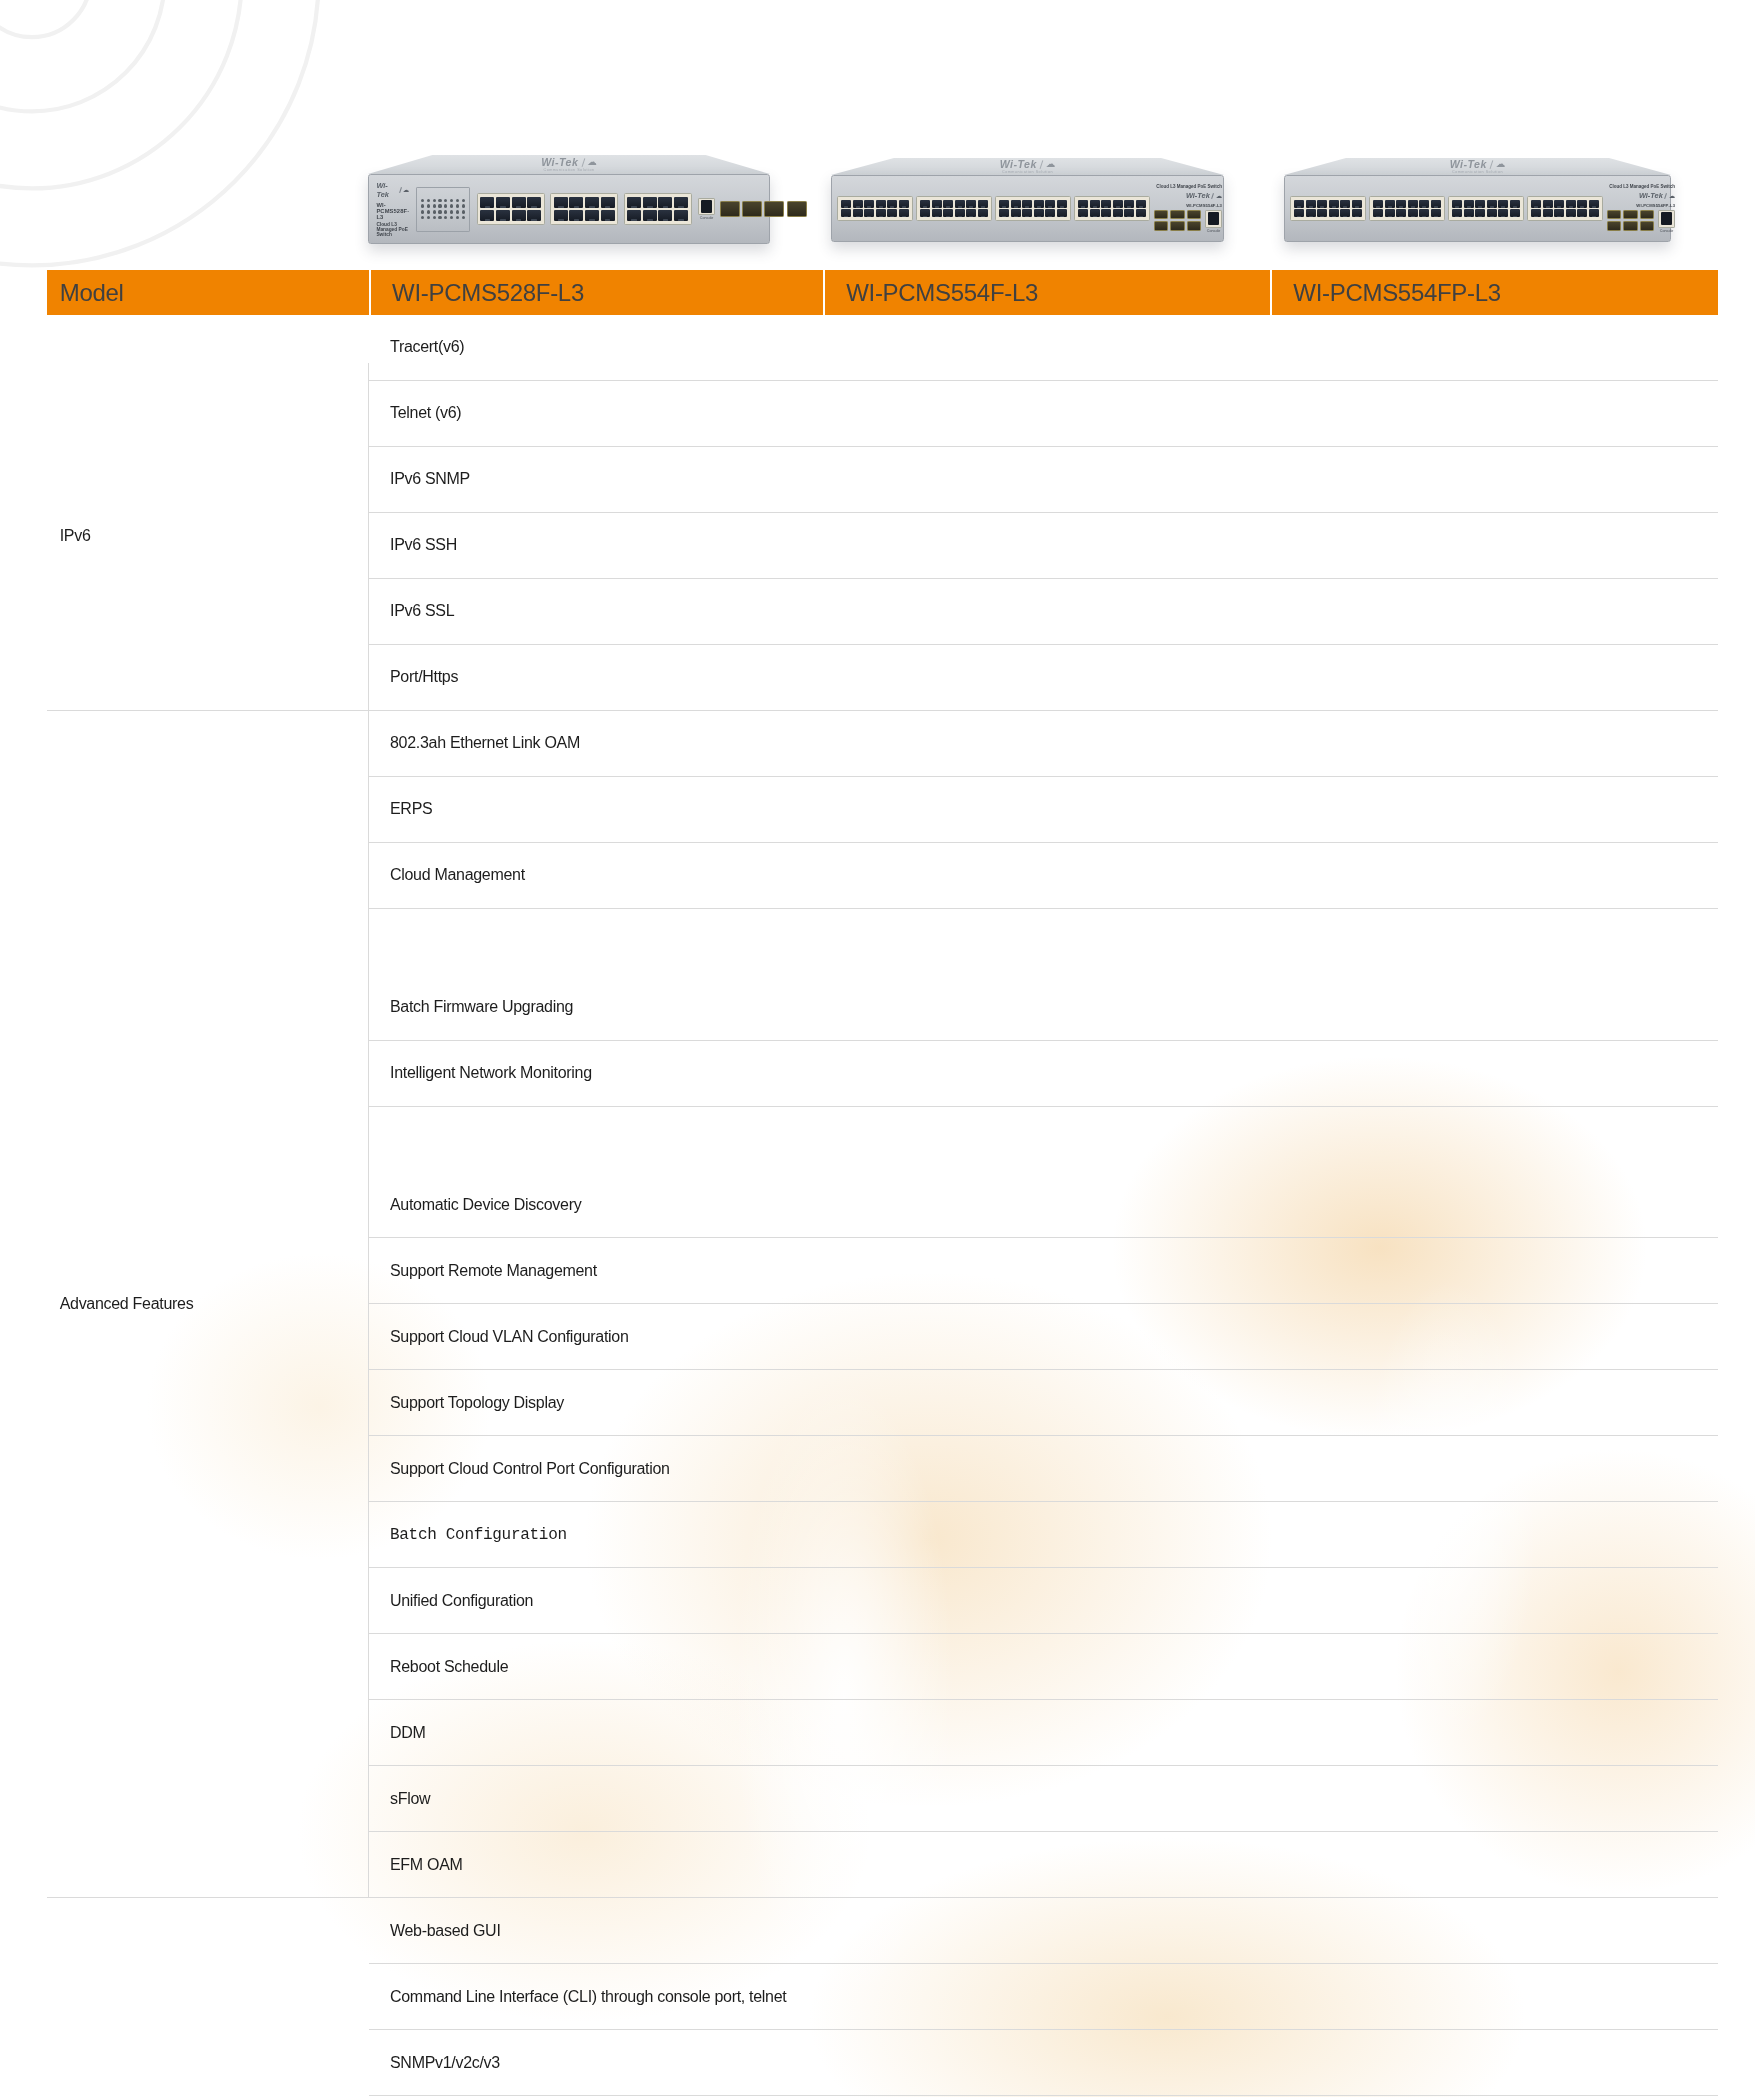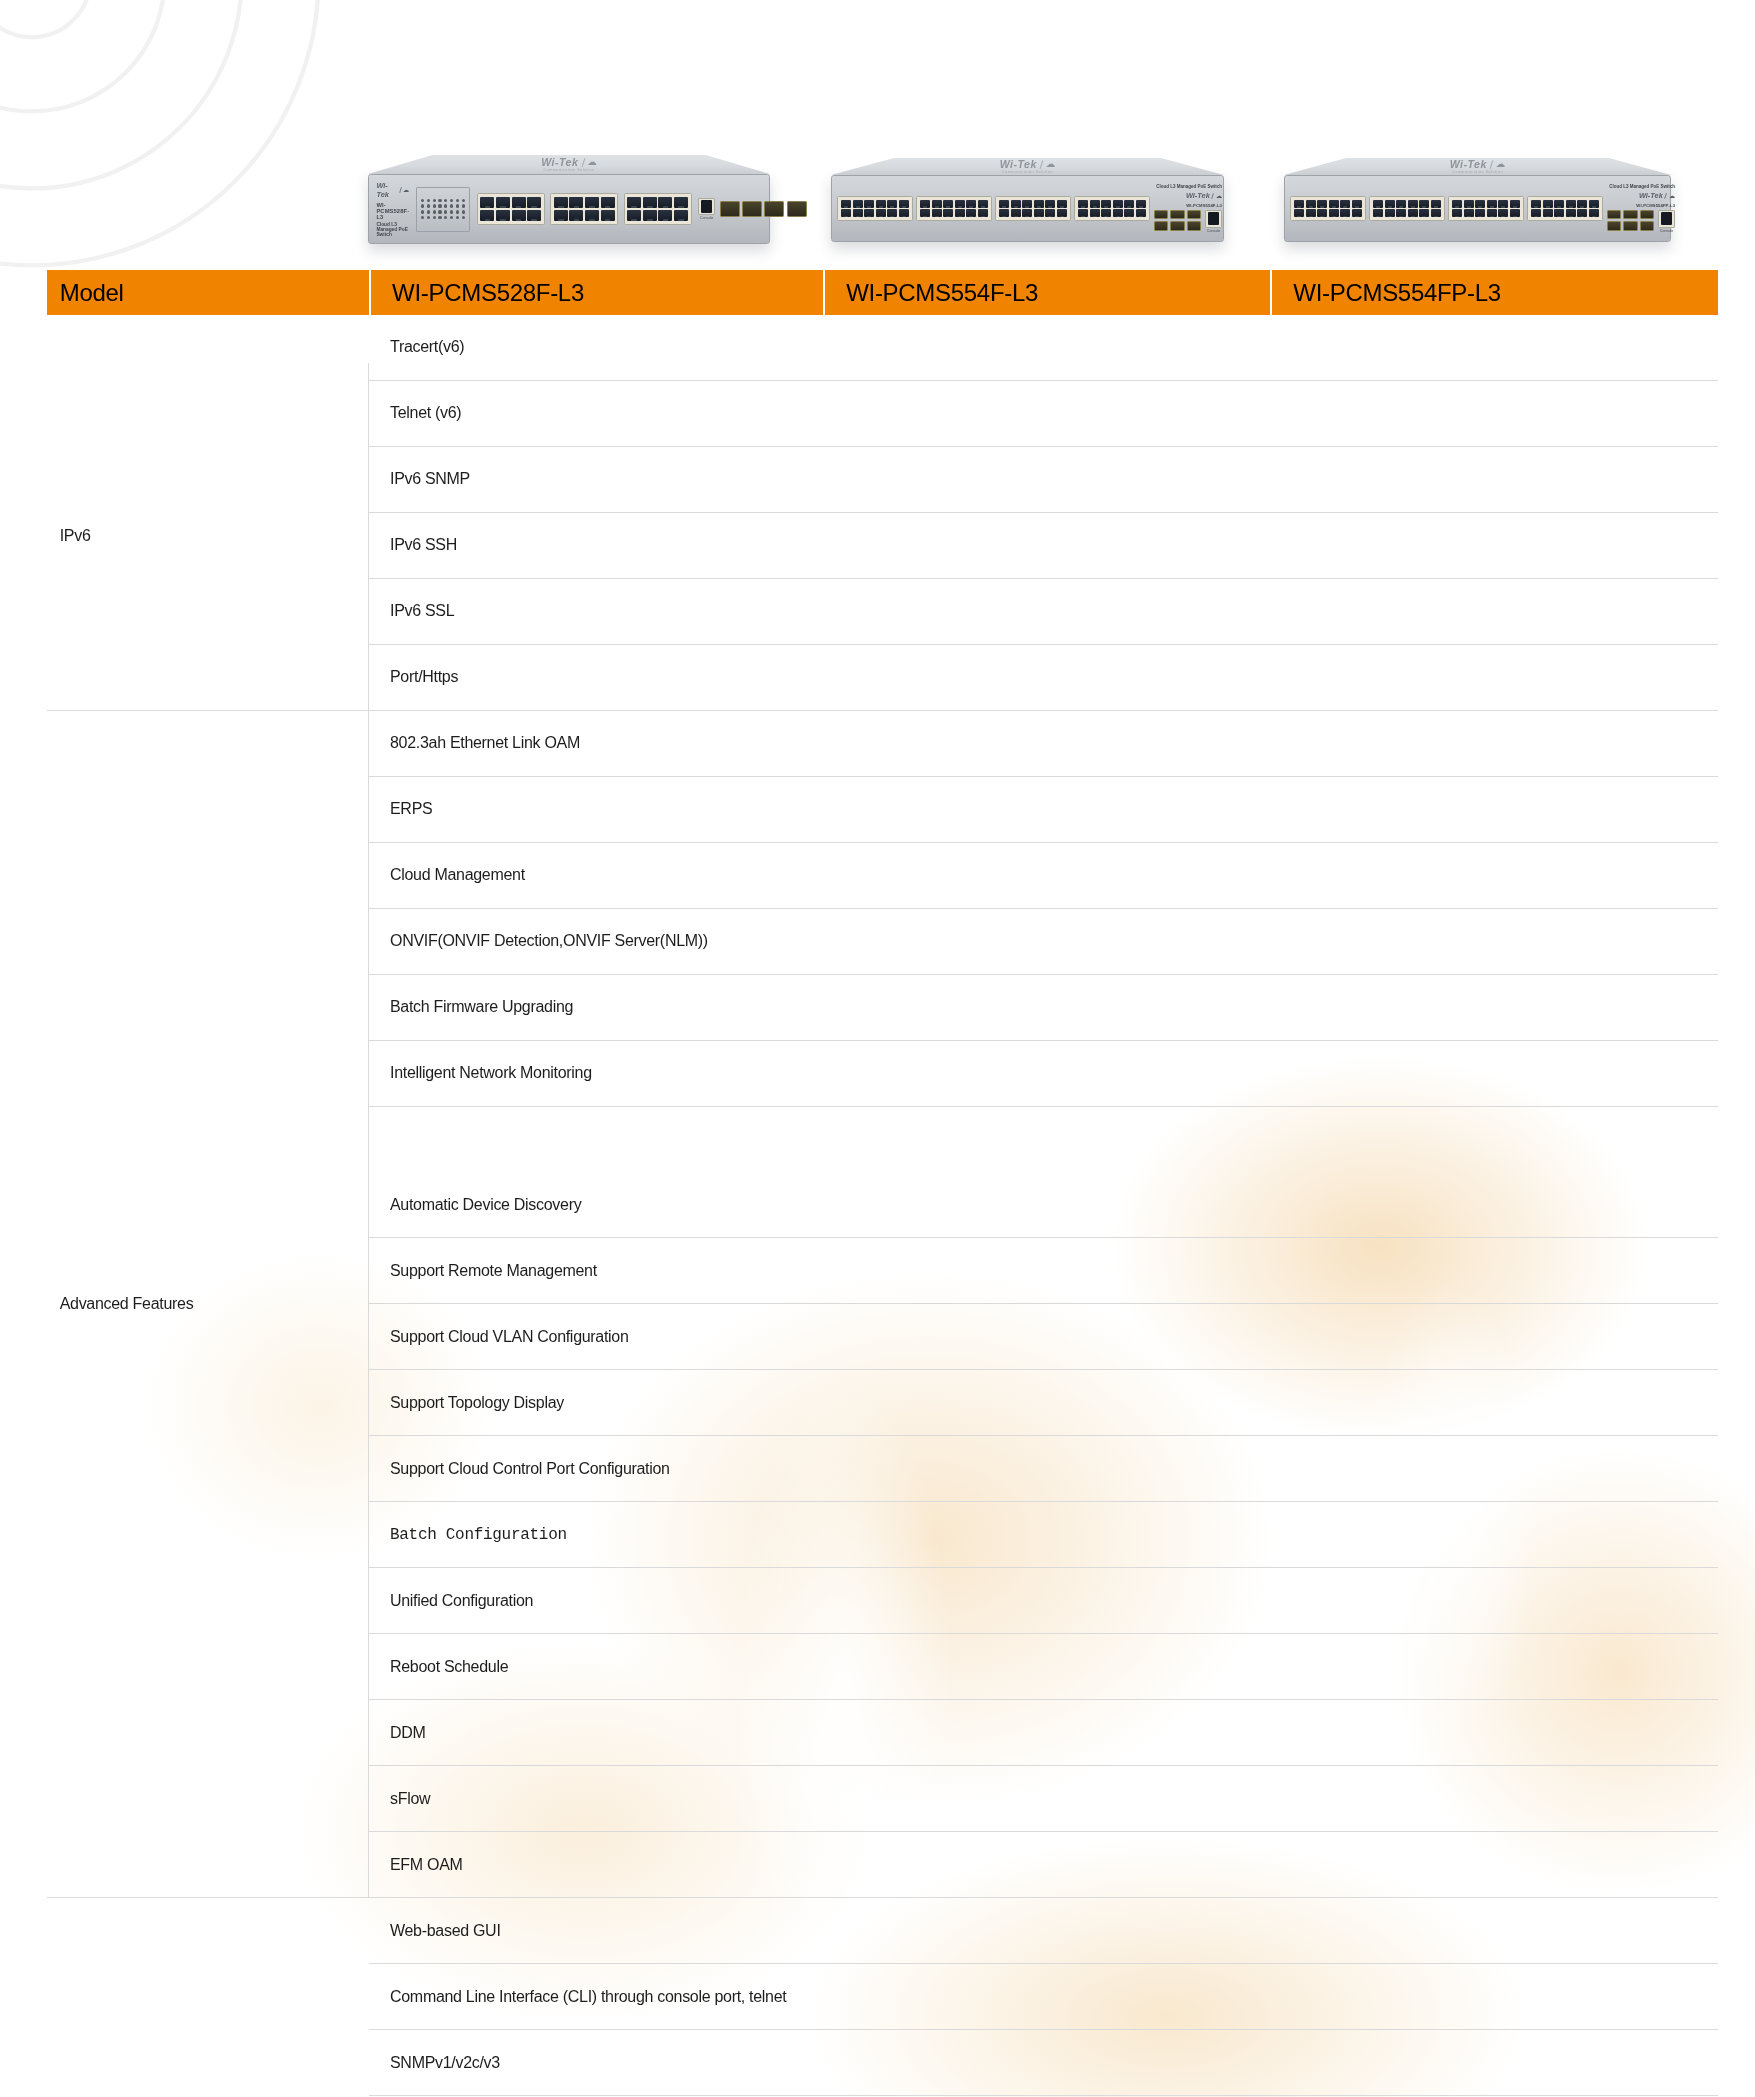--- a/index.html
+++ b/index.html
@@ -70,21 +70,21 @@
   .sw1 .sfp-cage{width:20px;height:16px;}
   .sw2 .sfp-cage,.sw3 .sfp-cage{width:14.3px;height:9.6px;}
   .sw-right{margin-left:auto;width:83px;display:flex;flex-direction:column;align-items:flex-end;gap:2.1px;color:#40454C;}
   .sw-right .sw-title{font-size:4.5px;font-weight:bold;text-align:right;}
   .sw-right .io-row{display:flex;align-items:flex-start;gap:4.2px;}
   .sw-right .sw-model-line{font-size:4.2px;}
 
   
   .spec-table{position:absolute;left:47px;top:250px;width:1671px;z-index:1;}
   .thead{display:grid;grid-template-columns:322px 452px 445px 1fr;column-gap:2.1px;height:65px;}
-  .th{background:var(--accent);color:#000000;font-size:24px;letter-spacing:-0.3px;
+  .th{background:var(--accent);color:#404040;font-size:24px;letter-spacing:-0.3px;
       display:flex;align-items:center;padding-left:21px;margin-top:20px;}
   .th.first{padding-left:12.7px;}
   .tbody{display:grid;grid-template-columns:322px 1fr;grid-template-rows:repeat(27,1fr);height:1781px;}
   .cell{display:flex;align-items:center;font-size:16px;letter-spacing:-0.3px;color:var(--ink);background:transparent;}
   .label-cell{grid-column:1;padding-left:12.7px;border-right:1.1px solid var(--line);border-bottom:1.1px solid var(--line);}
   .feature-cell{grid-column:2;padding-left:21px;border-bottom:1.1px solid var(--line);}
 </style>
 </head>
 <body>
 
@@ -412,21 +412,20 @@
         <div class="cell feature-cell" style="grid-row: 1;">Tracert(v6)</div>
         <div class="cell feature-cell" style="grid-row: 2;">Telnet (v6)</div>
         <div class="cell feature-cell" style="grid-row: 3;">IPv6 SNMP</div>
         <div class="cell feature-cell" style="grid-row: 4;">IPv6 SSH</div>
         <div class="cell feature-cell" style="grid-row: 5;">IPv6 SSL</div>
         <div class="cell feature-cell" style="grid-row: 6;">Port/Https</div>
         <div class="cell label-cell" style="grid-row: 7 / span 18;">Advanced Features</div>
         <div class="cell feature-cell" style="grid-row: 7;">802.3ah Ethernet Link OAM</div>
         <div class="cell feature-cell" style="grid-row: 8;">ERPS</div>
         <div class="cell feature-cell" style="grid-row: 9;">Cloud Management</div>
-        <div class="cell feature-cell" style="grid-row: 10;">ONVIF(ONVIF Detection,ONVIF Server(NLM))</div>
         <div class="cell feature-cell" style="grid-row: 11;">Batch Firmware Upgrading</div>
         <div class="cell feature-cell" style="grid-row: 12;">Intelligent Network Monitoring</div>
         <div class="cell feature-cell" style="grid-row: 14;">Automatic Device Discovery</div>
         <div class="cell feature-cell" style="grid-row: 15;">Support Remote Management</div>
         <div class="cell feature-cell" style="grid-row: 16;">Support Cloud VLAN Configuration</div>
         <div class="cell feature-cell" style="grid-row: 17;">Support Topology Display</div>
         <div class="cell feature-cell" style="grid-row: 18;">Support Cloud Control Port Configuration</div>
         <div class="cell feature-cell" style="grid-row: 19; font-family: Liberation Mono, monospace;">Batch Configuration</div>
         <div class="cell feature-cell" style="grid-row: 20;">Unified Configuration</div>
         <div class="cell feature-cell" style="grid-row: 21;">Reboot Schedule</div>

